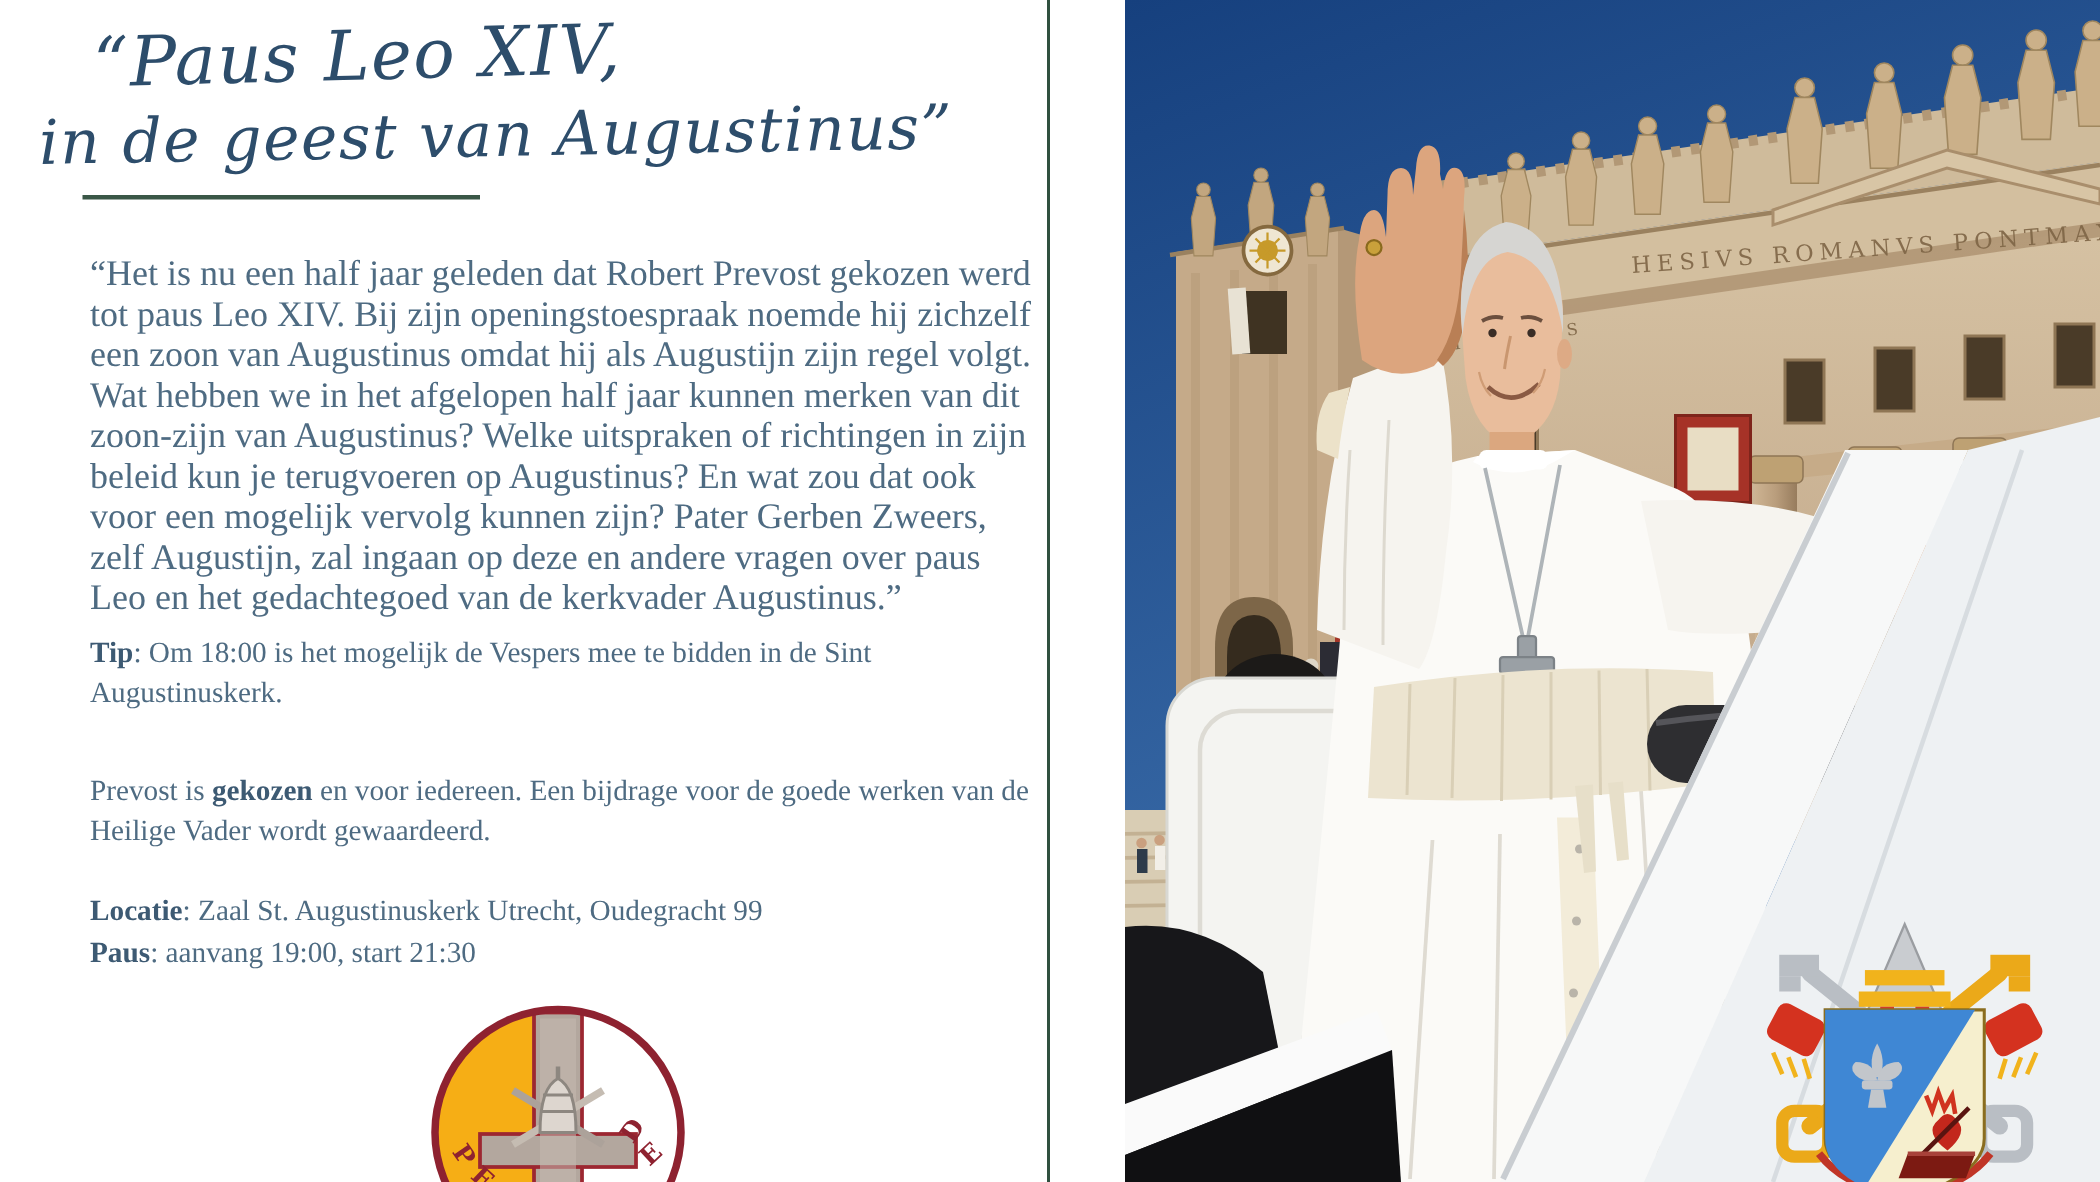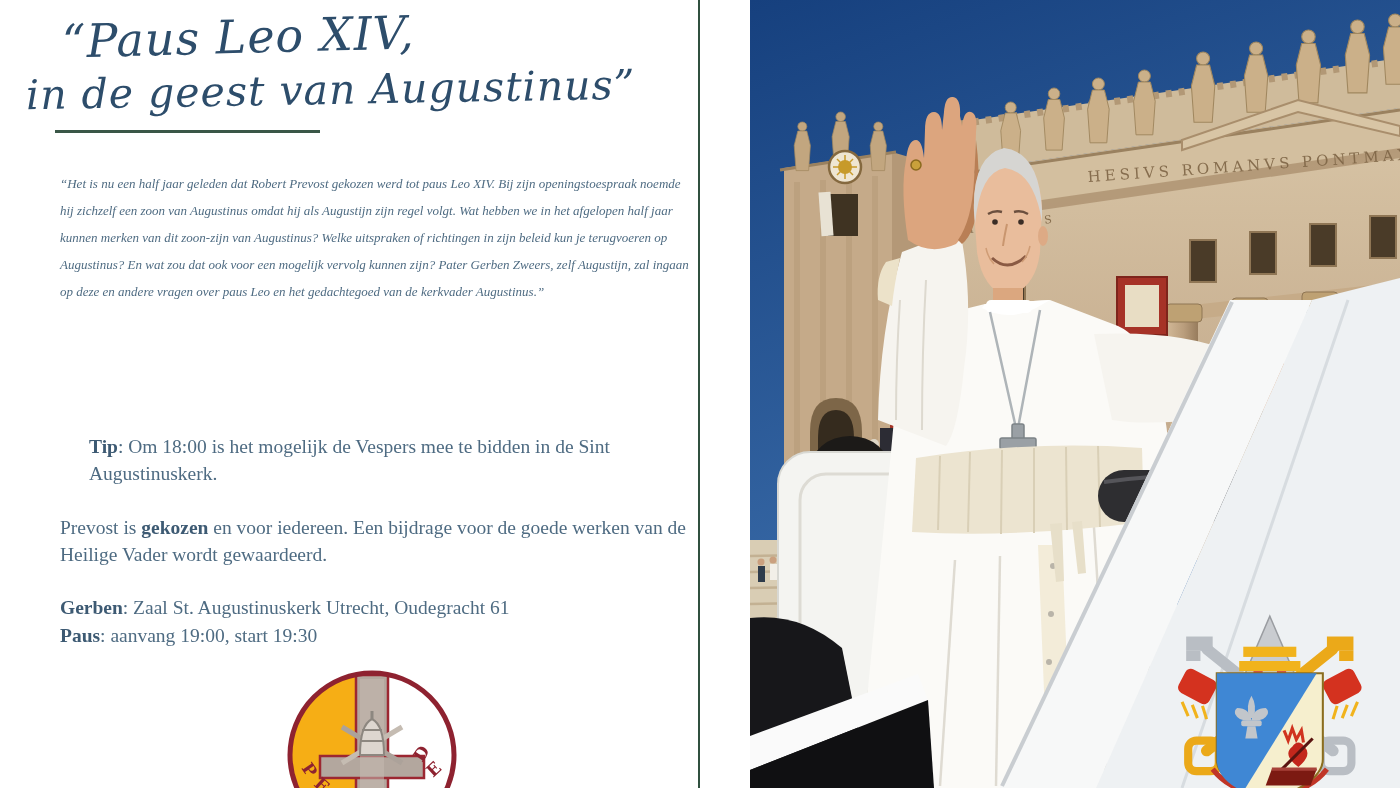--- a/index.html
+++ b/index.html
@@ -5,25 +5,25 @@
   html,body{margin:0;padding:0;background:#ffffff;}
   .page{position:relative;width:1400px;height:788px;background:#ffffff;overflow:hidden;
         font-family:"Liberation Serif",serif;}
   
   .left-panel{position:absolute;left:0;top:0;width:700px;height:788px;background:#ffffff;}
   .title-line{position:absolute;font-family:"DejaVu Serif",serif;font-style:italic;
               color:#2d4d6b;white-space:nowrap;letter-spacing:1px;}
   .title-line.l1{left:62px;top:10px;font-size:46px;transform:rotate(-1.5deg);}
   .title-line.l2{left:26px;top:66px;font-size:41px;transform:rotate(-1deg);}
   .title-underline{position:absolute;left:55px;top:130px;width:265px;height:3px;background:#3a5747;}
-  .intro{position:absolute;left:60px;top:170px;width:632px;font-size:13px;line-height:27px;
-         color:#4e6b82;font-style:italic;}
+  .intro{position:absolute;left:60px;top:170px;width:632px;font-size:24px;line-height:27px;
+         color:#4e6b82;}
   .para{position:absolute;left:60px;width:632px;font-size:19.5px;line-height:27px;color:#4e6b82;}
   .para b{color:#3d5a73;font-weight:bold;}
-  .tip{top:433px;width:560px;margin-left:29px;}
+  .tip{top:422px;width:560px;}
   .admission{top:514px;}
   .location{top:594px;}
   .time{top:622px;}
   
   .logo-wrap{position:absolute;left:284px;top:667px;width:176px;height:176px;}
   
   .divider{position:absolute;left:698px;top:0;width:2px;height:788px;background:#30503f;}
   
   .photo{position:absolute;left:750px;top:0;width:650px;height:788px;overflow:hidden;}
   .photo svg{display:block;}
@@ -38,23 +38,23 @@
     <div class="title-line l1">“Paus Leo XIV,</div>
     <div class="title-line l2">in de geest van Augustinus”</div>
     <div class="title-underline"></div>
 
     <div class="intro">“Het is nu een half jaar geleden dat Robert Prevost gekozen werd tot paus Leo XIV. Bij zijn openingstoespraak noemde hij zichzelf een zoon van Augustinus omdat hij als Augustijn zijn regel volgt. Wat hebben we in het afgelopen half jaar kunnen merken van dit zoon-zijn van Augustinus? Welke uitspraken of richtingen in zijn beleid kun je terugvoeren op Augustinus? En wat zou dat ook voor een mogelijk vervolg kunnen zijn? Pater Gerben Zweers, zelf Augustijn, zal ingaan op deze en andere vragen over paus Leo en het gedachtegoed van de kerkvader Augustinus.”</div>
 
     <div class="para tip"><b>Tip</b><span>: Om 18:00 is het mogelijk de Vespers mee te bidden in de Sint Augustinuskerk.</span></div>
 
     <div class="para admission"><span>Prevost is </span><b>gekozen</b><span> en voor iedereen. Een bijdrage voor de goede werken van de Heilige Vader wordt gewaardeerd.</span></div>
 
-    <div class="para location"><b>Gerben</b><span>: Zaal St. Augustinuskerk Utrecht, Oudegracht 61</span></div>
-
-    <div class="para time"><b>Paus</b><span>: aanvang 19:00, start 19:30</span></div>
+    <div class="para location"><b>Locatie</b><span>: Zaal St. Augustinuskerk Utrecht, Oudegracht 99</span></div>
+
+    <div class="para time"><b>Paus</b><span>: aanvang 19:00, start 21:30</span></div>
 
     <div class="logo-wrap">
       <svg width="176" height="176" viewBox="0 0 176 176">
         <defs>
           <clipPath id="logoClip">
               <circle cx="88" cy="88" r="82"></circle>
             </clipPath>
         </defs>
         <circle cx="88" cy="88" r="82" fill="#ffffff"></circle>
         <g clip-path="url(#logoClip)">

